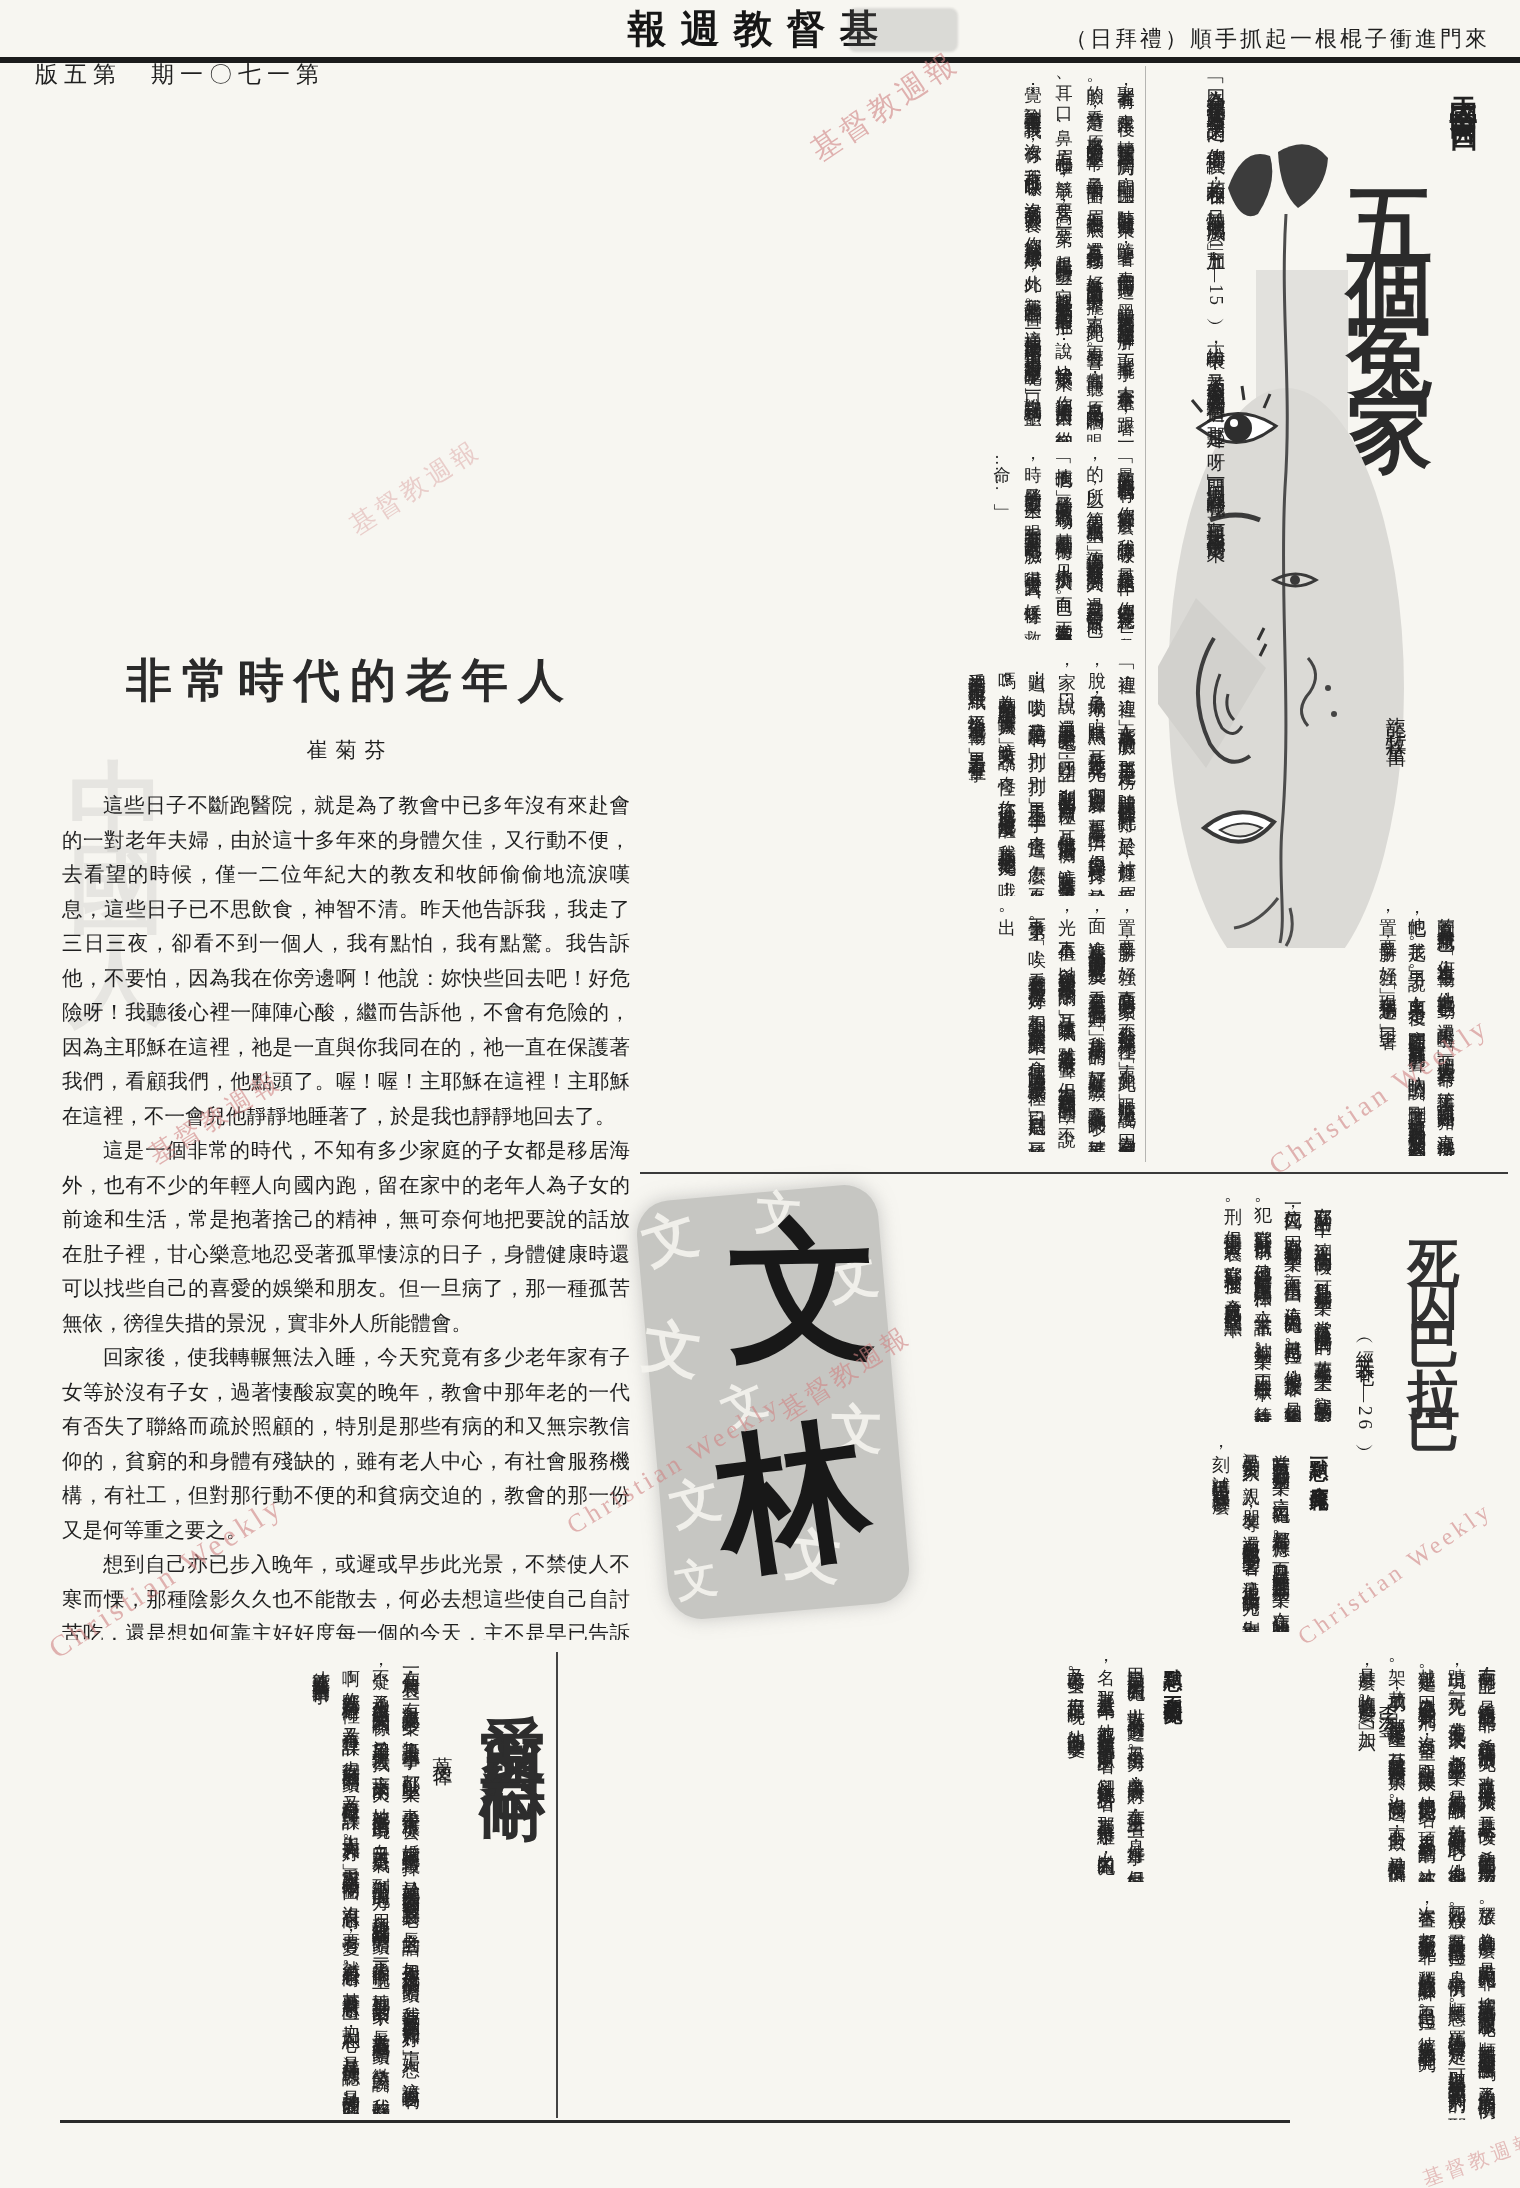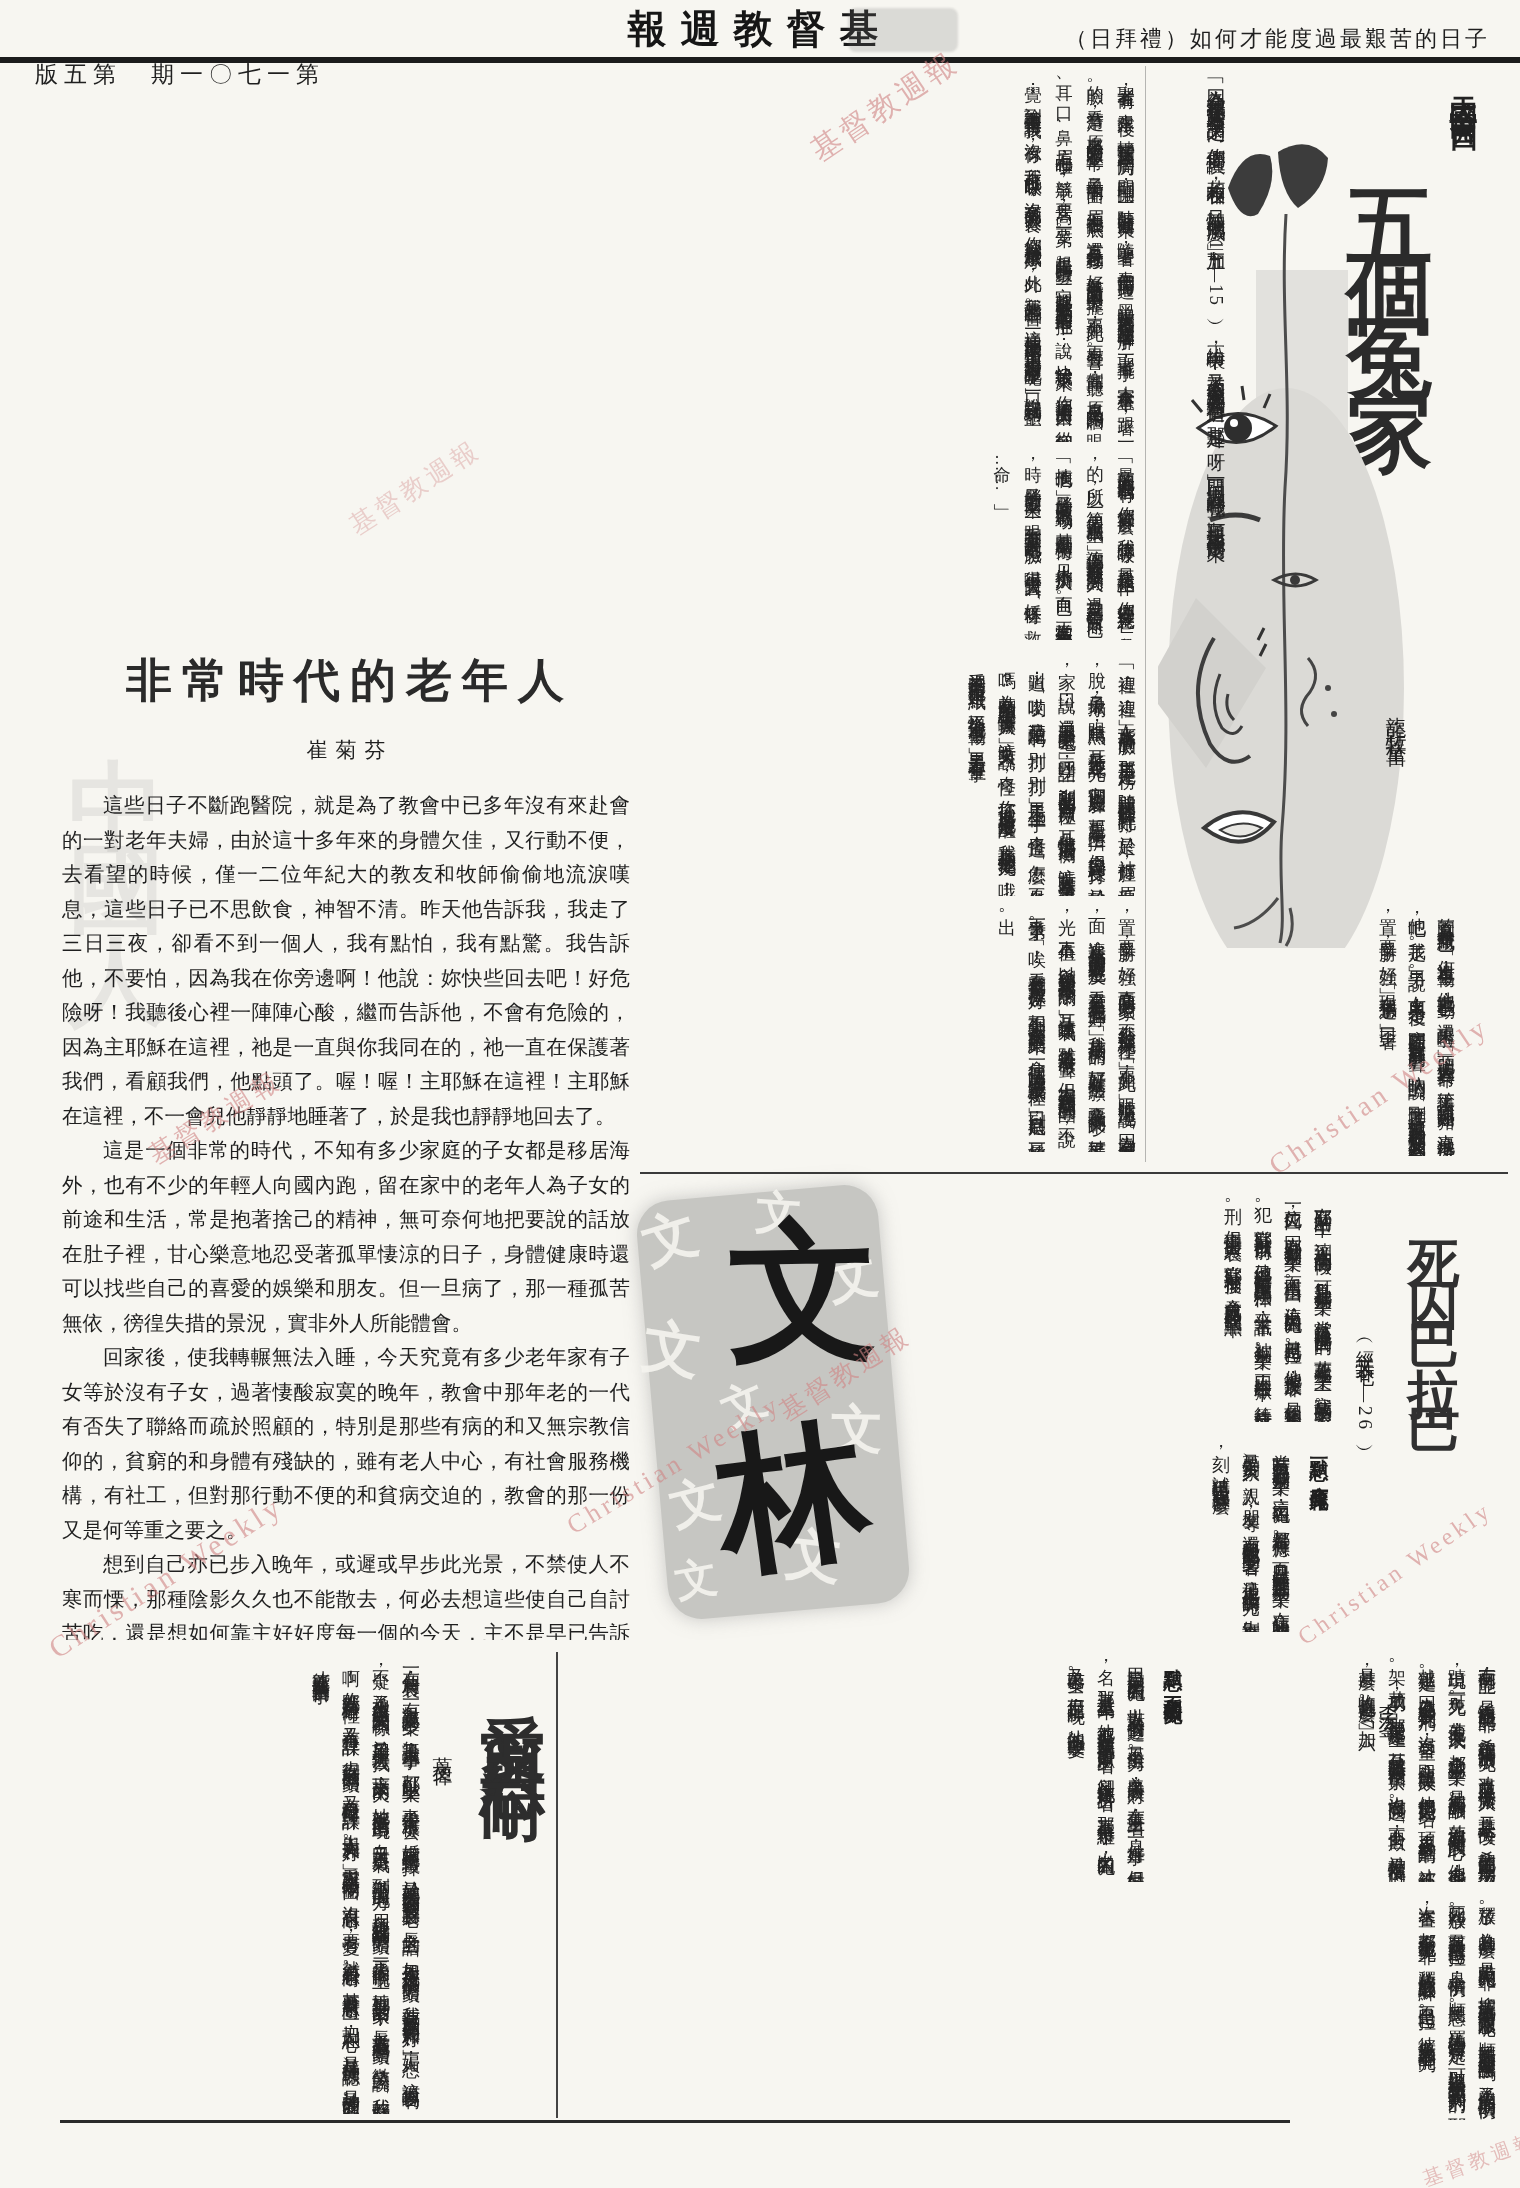--- a/index.html
+++ b/index.html
@@ -29,21 +29,21 @@
 </style>
 </head>
 <body>
 
 <div class="abs" style="left:35px;top:20px;font-size:23px;letter-spacing:6px;font-weight:500;margin-top:39px;">版五第　期一〇七一第</div>
 
 <div class="abs" style="left:50%;transform:translateX(-50%);top:2px;font-size:39px;font-weight:bold;letter-spacing:14px;color:#161616;">報週教督基</div>
 
 <div class="abs stamp-blob" style="left:848px;top:8px;width:110px;height:44px;"></div>
 
-<div class="abs" style="right:30px;top:24px;font-size:22px;letter-spacing:3px;">（日拜禮）如何才能度過最艱苦的日子</div>
+<div class="abs" style="right:30px;top:24px;font-size:22px;letter-spacing:3px;">（日拜禮）順手抓起一根棍子衝進門來</div>
 
 <div class="abs rule-h" style="left:0;top:57px;width:1520px;height:6px;"></div>
 
 <div class="abs v body-v" style="left:35px;top:72px;width:1106px;height:370px;font-size:17.5px;line-height:31px;">聖者在前，青年跟後；轉彎抹角來到一個房間。門剛推開，一陣鼾聲迎面傳來。隨著聖者，青年們閃身而進；黑暗裡大家依稀看到床上睡著個胖子。聖者一擺手，大家會意坐下；跟著，聖者指一指胖子的臉。看清楚，原來胖子的咀臉並不正常：鼻子在口的下面；眉毛卻在眼底；還有耳朵在移動，好像爭著向臉面的中央靠攏。不單如此，更有聲響。側耳而聽，原來是兄弟鬩牆：眼、耳、口、鼻、眉毛在吵咀，競爭，要居高，要第一。起先是眼睛啟釁。它一把將那臥蠶般躺在上面的眉毛扯下，說：「快給我滾下來！你這個無用的東西；從朝到晚就是睡覺；論到重要還得讓我！沒有你，我不也可以呼吸？沒有我的大飲大食，你們就都變成餓殍了；此外，我更能言善唱。這樣一個萬能佬倌不坐第一把交椅還有誰配坐呢？」口一說完就騎到額上。</div>
 
 <div class="abs v body-v" style="left:35px;top:452px;width:1106px;height:188px;font-size:17.5px;line-height:31px;">「最高的地方應由我佔有。你們算得甚麼！我總管呼吸；只要我拒絕工作，你們便得窒息死亡，我是主有生殺大權的，所以，第一個位置應由我坐！」讓你們這些異族不願做奴隸的人！過是見到鼻子被「口寒」而已。呼了一聲「揍他啊！」胖子的臉便成為戰場，甚麼團結禦侮；只人排擠別人，自而已。正當五個冤家殺得難解難分時，胖子的妻放工回來。一眼看到這五官大亂的「鬼臉」，嚇得尖聲大叫：「妖怪呀！救命……」</div>
 
 <div class="abs rule-v" style="left:1145px;top:66px;width:1px;height:1096px;background:#b5b5b2;"></div>
 
 <div class="abs v headline" style="left:1444px;top:74px;height:260px;font-size:28px;letter-spacing:6px;">天國寓言（四）</div>

